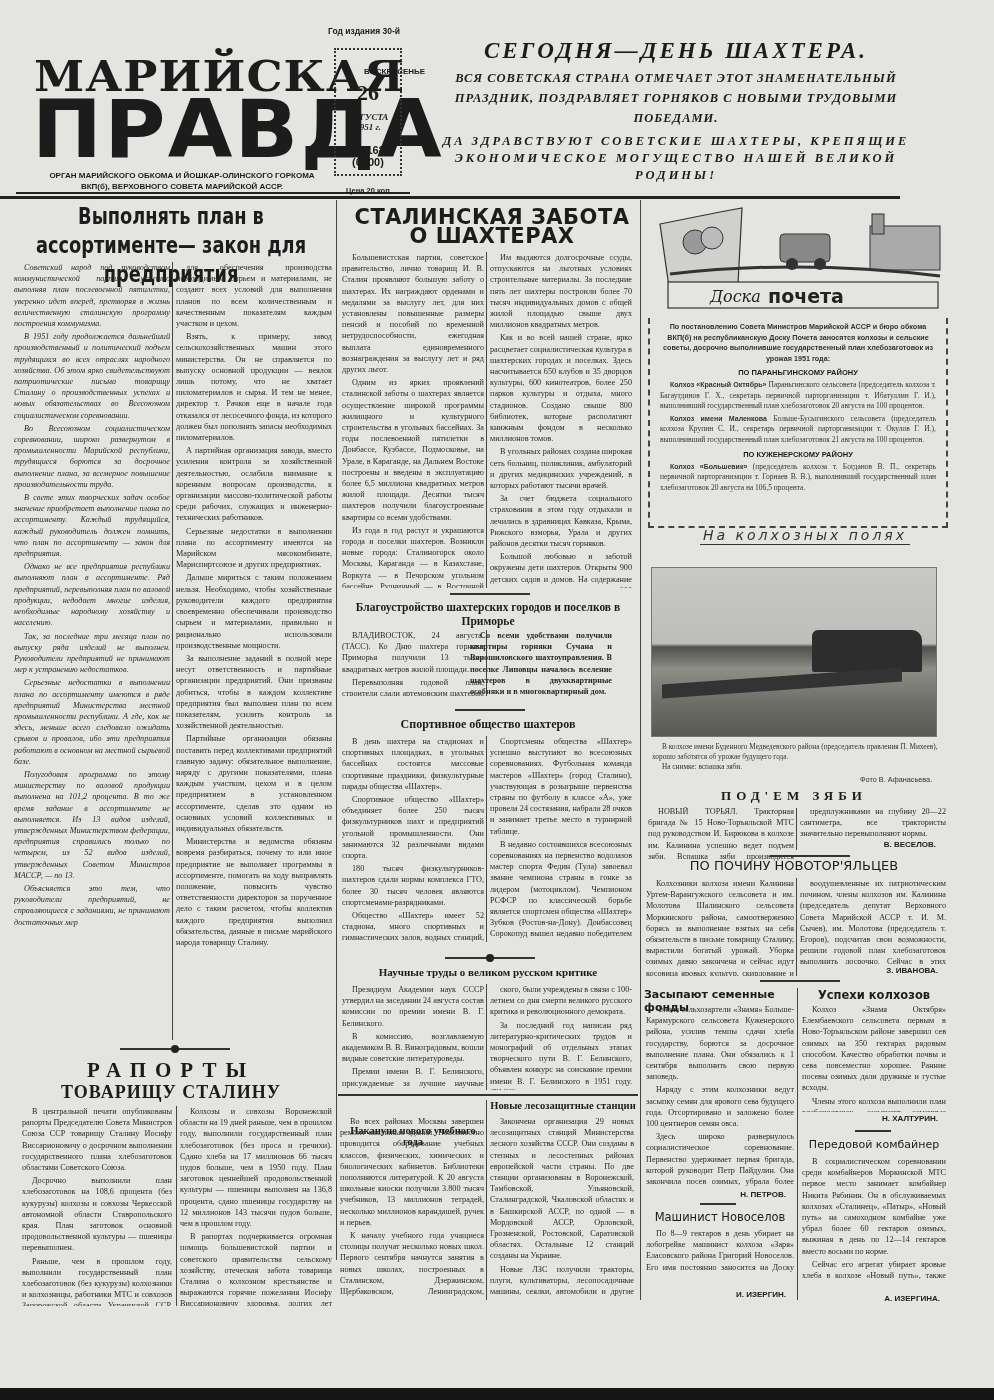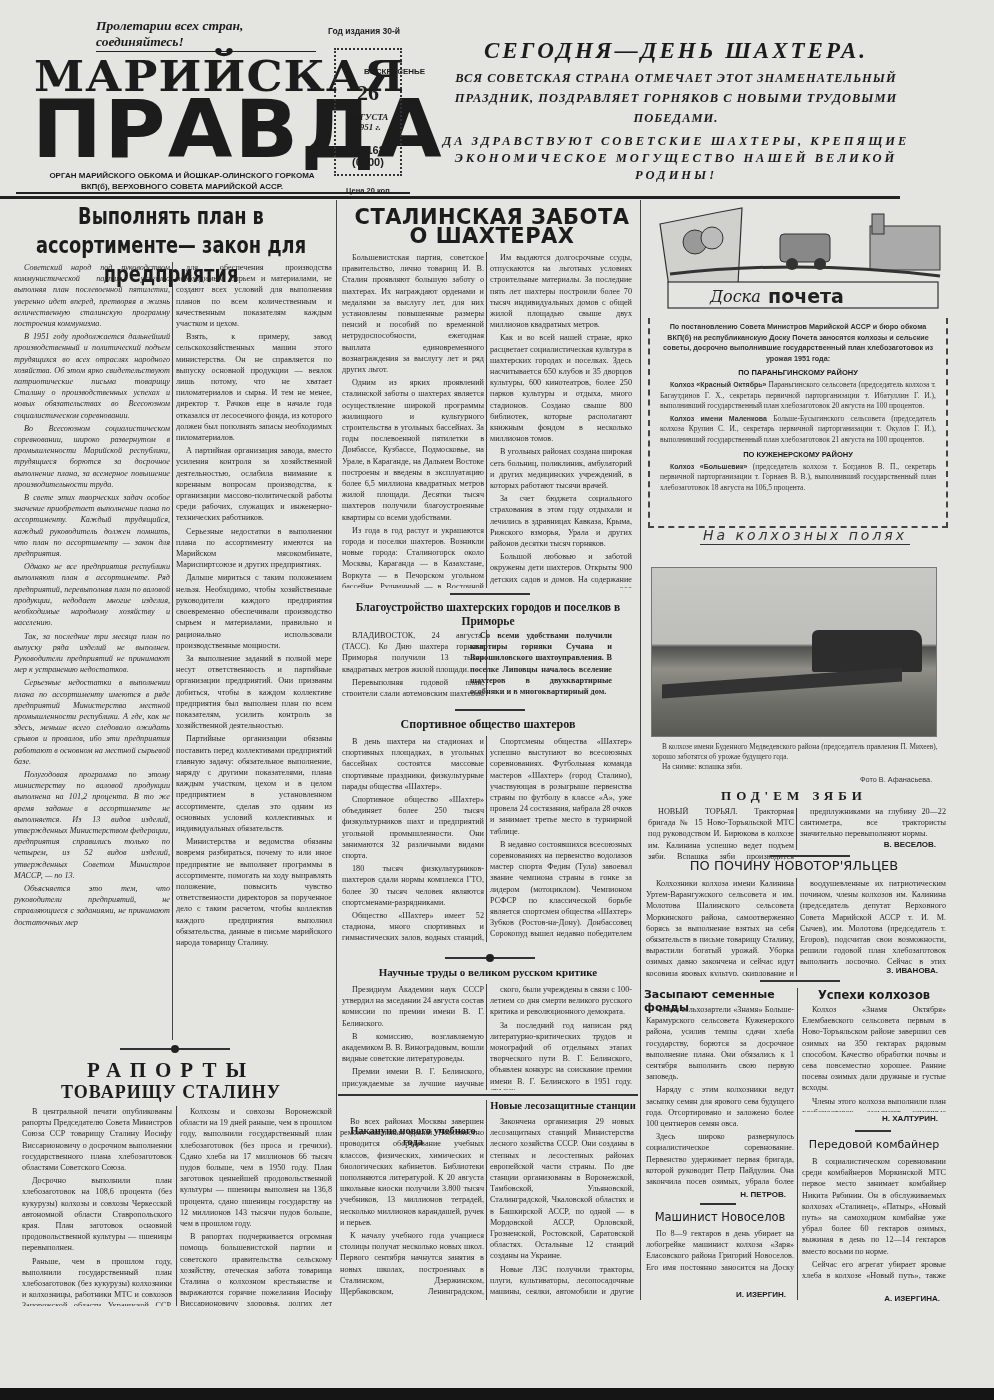--- a/index.html
+++ b/index.html
@@ -57,21 +57,20 @@
   .photo .machine { position: absolute; left: 160px; top: 62px; width: 110px; height: 42px; background: #2d2d2d; border-radius: 6px 10px 2px 2px; }
   .photo .plow { position: absolute; left: 10px; top: 108px; width: 240px; height: 14px; background: #333; transform: skewY(-4deg); }
   .caption { left: 652px; top: 742px; width: 292px; font-size: 7.3px; line-height: 10px; color: #333; text-indent: 10px; }
   .photo-credit { left: 860px; top: 775px; font-size: 7.3px; font-family: "Liberation Sans", sans-serif; color: #333; }
 </style>
 </head>
 <body>
 
 <div class="page">
 
-  <div class="motto">Пролетарии всех стран, соединяйтесь!</div>
   <div class="year-label">Год издания 30-й</div>
   <div class="title-top">МАРИЙСКАЯ</div>
   <div class="title-main">ПРАВДА</div>
   <div class="organ">ОРГАН МАРИЙСКОГО ОБКОМА И ЙОШКАР-ОЛИНСКОГО ГОРКОМА ВКП(б), ВЕРХОВНОГО СОВЕТА МАРИЙСКОЙ АССР.</div>
   <div class="masthead-rule"></div>
 
   <div class="datebox">
     <div class="dow">ВОСКРЕСЕНЬЕ</div>
     <div class="day">26</div>
     <div class="month">АВГУСТА</div>
@@ -209,21 +208,21 @@
     <rect x="18" y="78" width="270" height="26" fill="#e4e4e1" stroke="#333" stroke-width="1.2"></rect>
     <text x="60" y="98" font-family="DejaVu Serif, serif" font-style="italic" font-size="16" fill="#222">Доска</text>
     <text x="118" y="99" font-family="DejaVu Sans, sans-serif" font-weight="bold" font-size="19" fill="#222">почета</text>
   </svg>
   <div class="doska-box">
     <div class="doska-intro">По постановлению Совета Министров Марийской АССР и бюро обкома ВКП(б) на республиканскую Доску Почета заносятся колхозы и сельские советы, досрочно выполнившие государственный план хлебозаготовок из урожая 1951 года:</div>
     <div class="doska-district">ПО ПАРАНЬГИНСКОМУ РАЙОНУ</div>
     <div class="doska-entry"><b>Колхоз «Красный Октябрь»</b><span> Параньгинского сельсовета (председатель колхоза т. Багаутдинов Г. Х., секретарь первичной парторганизации т. Ибатуллин Г. И.), выполнивший государственный план хлебозаготовок 20 августа на 100 процентов.</span></div>
     <div class="doska-entry"><b>Колхоз имени Маленкова</b><span> Больше-Бусыгинского сельсовета (председатель колхоза Крупин С. И., секретарь первичной парторганизации т. Окулов Г. И.), выполнивший государственный план хлебозаготовок 21 августа на 100 процентов.</span></div>
     <div class="doska-district">ПО КУЖЕНЕРСКОМУ РАЙОНУ</div>
-    <div class="doska-entry"><b>Колхоз «Большевик»</b><span> (председатель колхоза т. Богданов В. П., секретарь первичной парторганизации т. Горнаев В. В.), выполнивший государственный план хлебозаготовок 18 августа на 106,5 процента.</span></div>
+    <div class="doska-entry"><b>Колхоз «Большевик»</b><span> (председатель колхоза т. Богданов В. П., секретарь первичной парторганизации т. Горнаев В. В.), выполнивший государственный план хлебозаготовок 20 августа на 106,5 процента.</span></div>
   </div>
 
   <div class="abs kolkhoz-fields">На колхозных полях</div>
   <div class="photo">
     <div class="machine"></div>
     <div class="plow"></div>
   </div>
   <div class="abs caption">
     <div>В колхозе имени Буденного Медведевского района (председатель правления П. Михеев), хорошо заботятся об урожае будущего года.</div>
     <div>На снимке: вспашка зяби.</div>

